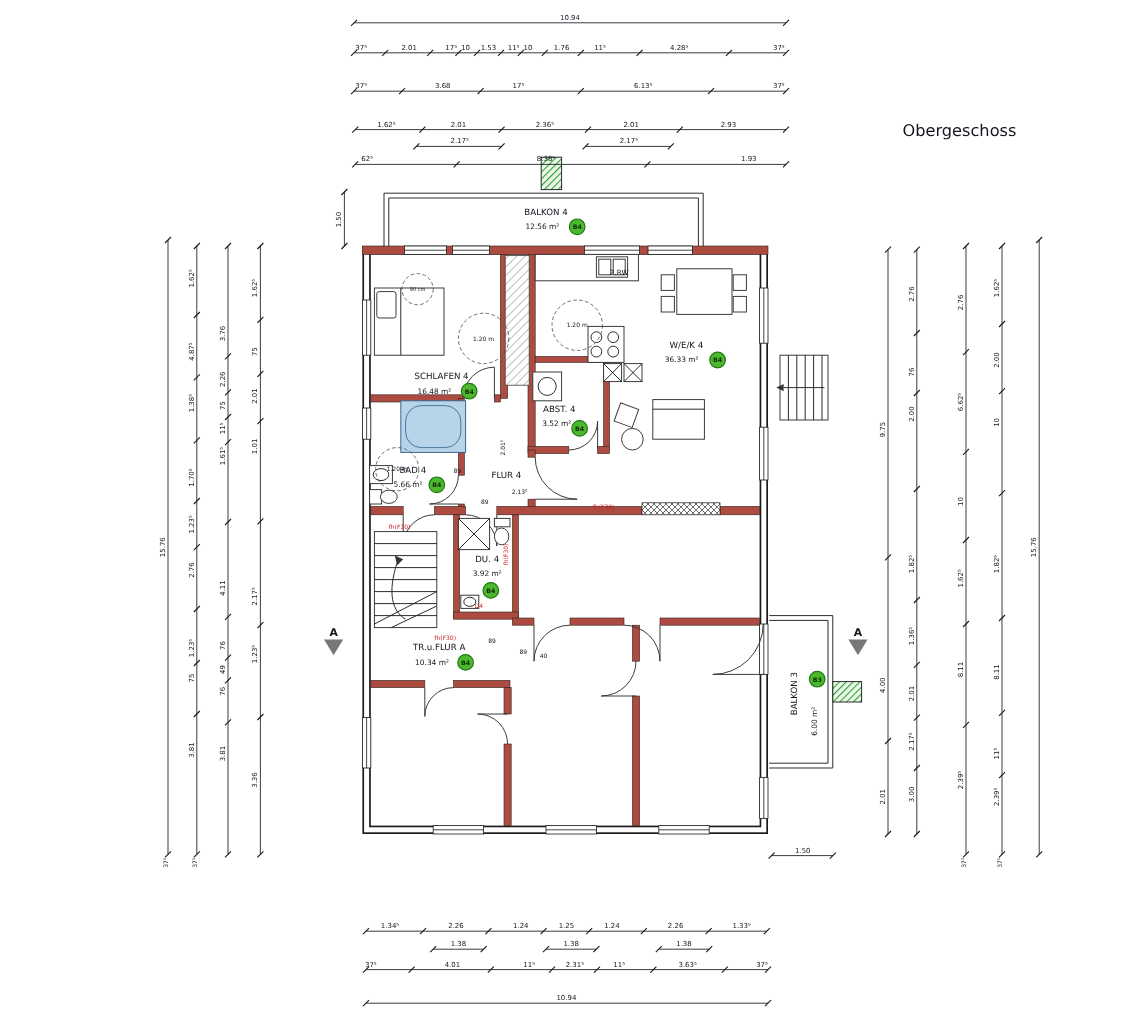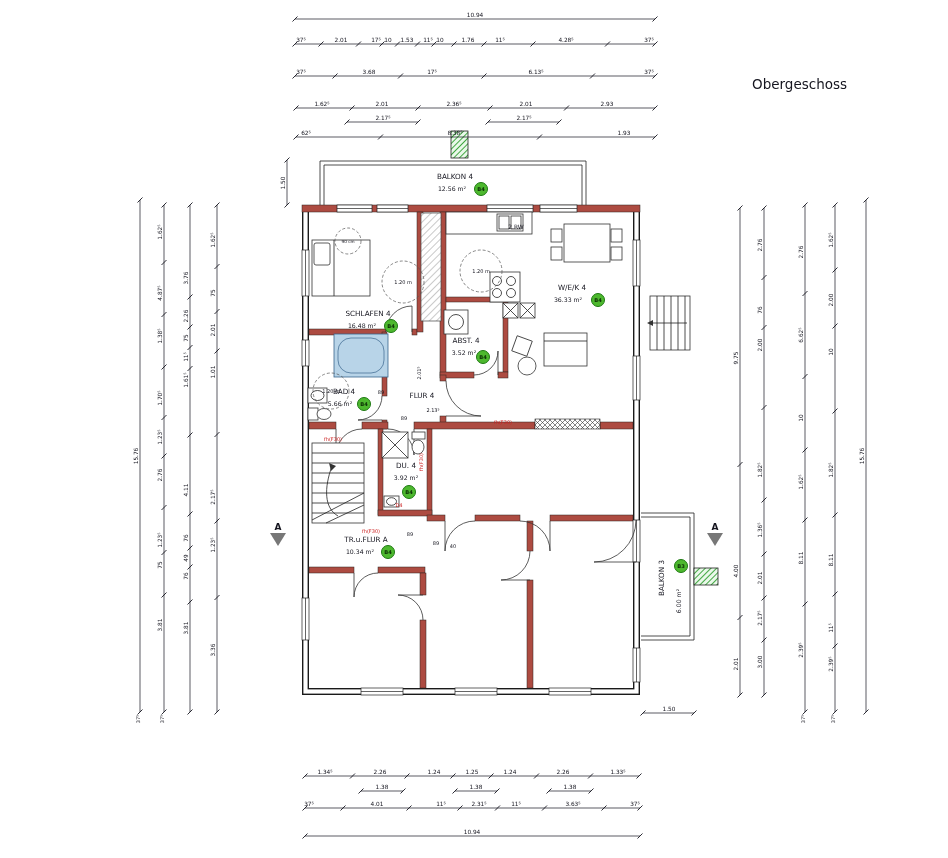--- a/index.html
+++ b/index.html
@@ -1,18 +1,18 @@
 <!DOCTYPE html>
 <html><head>
 <meta charset="utf-8">
 <style>
   html,body{margin:0;padding:0;background:#ffffff;}
   body{font-family:"DejaVu Sans",sans-serif;}
   #wrap{position:relative;width:948px;height:858px;background:#fff;overflow:hidden;}
-  .floor-title{position:absolute;left:752px;top:76px;font-size:13.5px;color:#15151f;}
+  .floor-title{position:absolute;left:752px;top:101px;font-size:13.5px;color:#15151f;}
   svg text{font-family:"DejaVu Sans",sans-serif;}
   .wallred{fill:#ad4b41;stroke:#2e2420;stroke-width:.5;}
   .thin{stroke:#222;stroke-width:.8;fill:none;}
   .furn{stroke:#333;stroke-width:.8;fill:#ffffff;}
   .arc{stroke:#333;stroke-width:.8;fill:none;}
   .win rect{fill:#fff;stroke:#222;stroke-width:.7;}
   .win line{stroke:#222;stroke-width:.7;}
   .dashcirc{fill:none;stroke:#555;stroke-width:.7;stroke-dasharray:3 2;}
 </style>
 </head>

